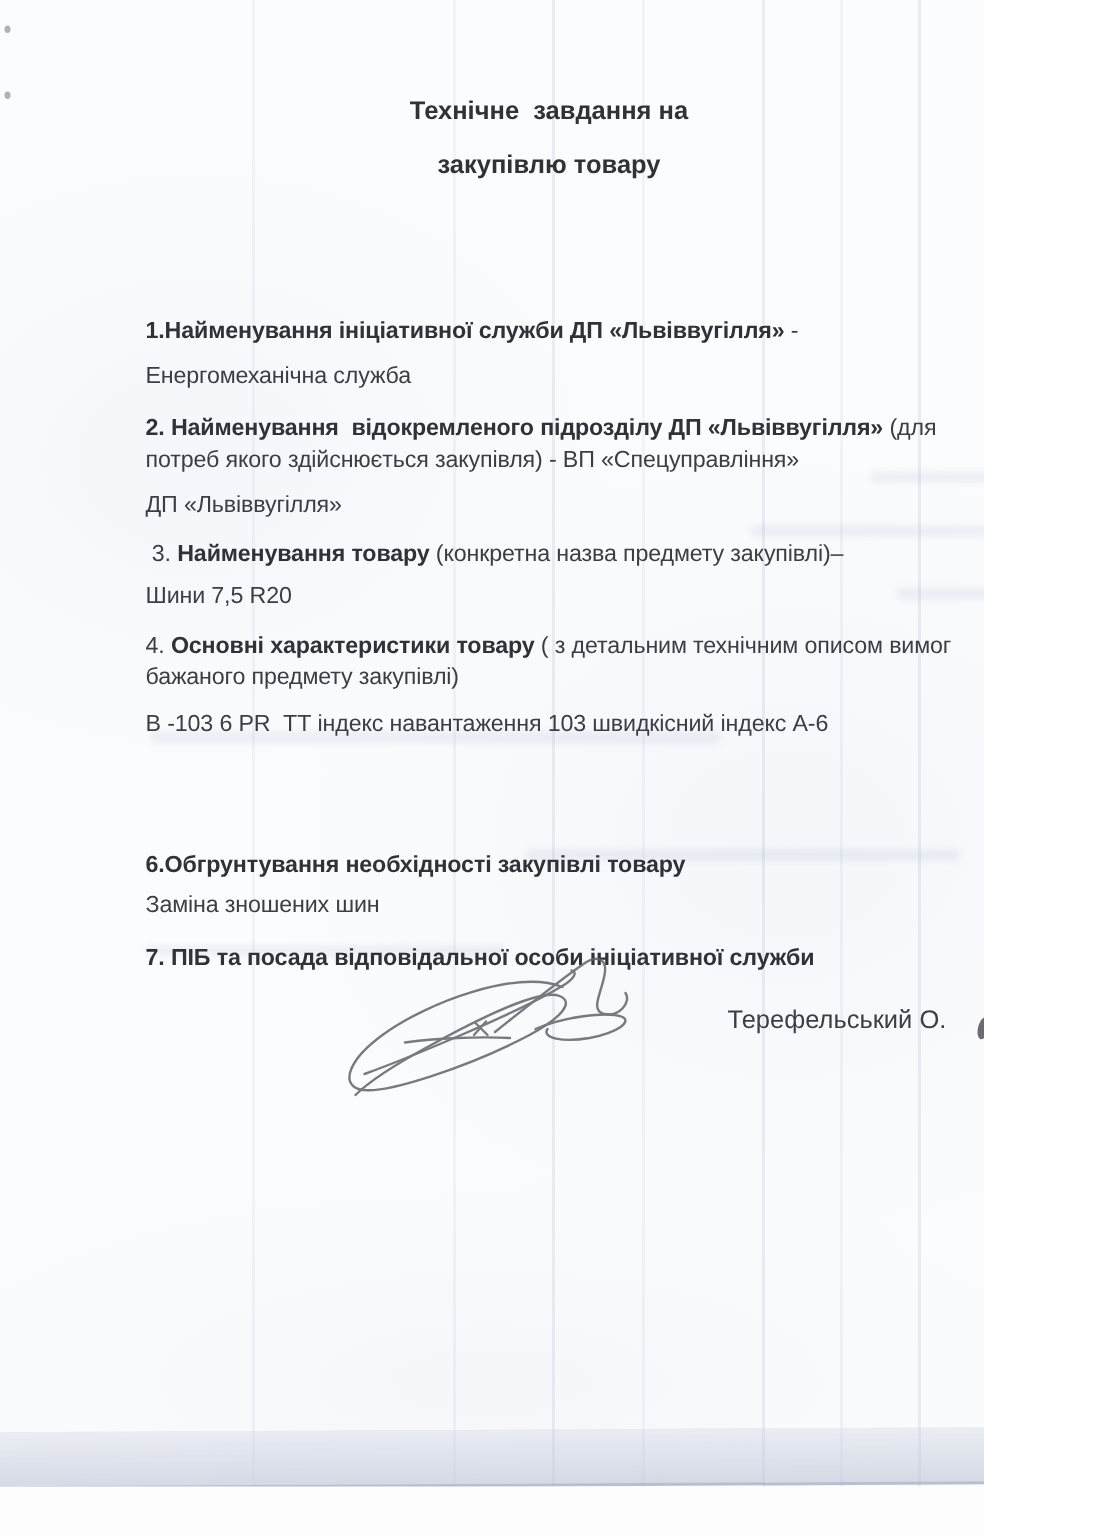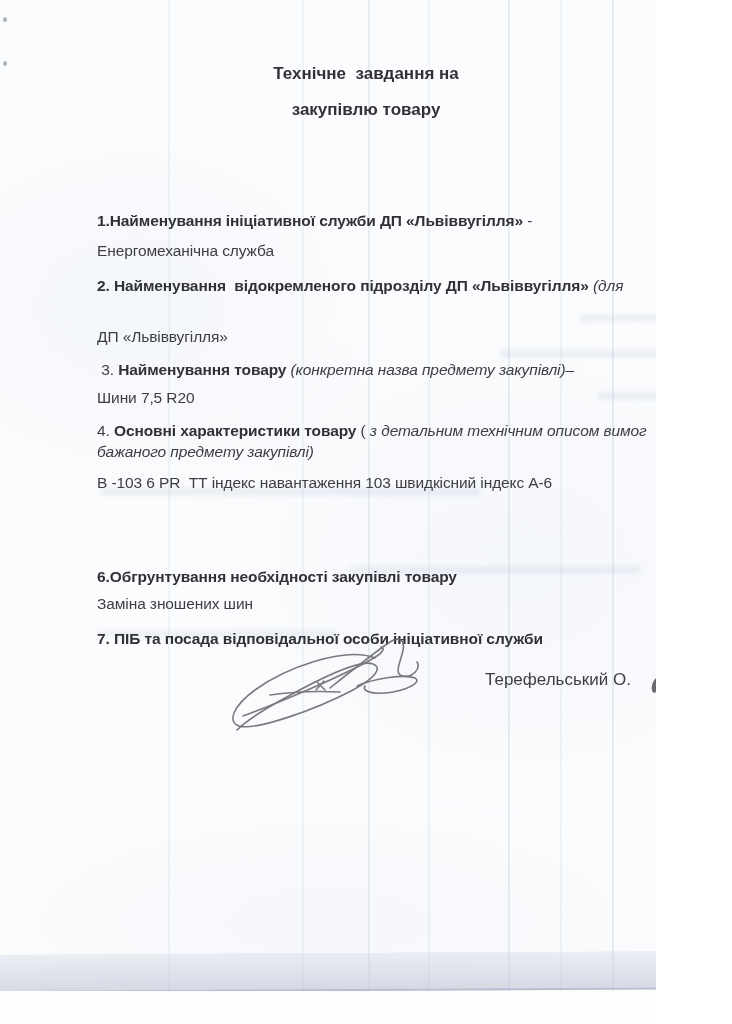--- a/index.html
+++ b/index.html
@@ -10,21 +10,21 @@
       radial-gradient(ellipse 500px 400px at 80% 55%, rgba(205,215,235,0.15), rgba(205,215,235,0) 70%),
       radial-gradient(ellipse 600px 200px at 50% 90%, rgba(200,210,230,0.12), rgba(200,210,230,0) 70%),
       #fbfcfd;
     font-family:"Liberation Sans","DejaVu Sans",sans-serif;
     color:#3d3e45;
   }
   .streak{position:absolute;top:0;bottom:0;width:2px;background:rgba(150,168,205,0.10);}
   .streak.dk{background:rgba(140,155,190,0.16);}
   .line{position:absolute;left:97px;font-size:15.5px;line-height:20px;white-space:pre;letter-spacing:-0.1px;margin-top:46px;}
   .b{font-weight:bold;color:#313238;}
-  .i{font-style:italic;}
+  .i{}
   .title{position:absolute;left:0;width:732px;text-align:center;font-weight:bold;
          font-size:17px;color:#313238;white-space:pre;}
   .smudge{position:absolute;background:rgba(120,140,180,0.10);filter:blur(2px);border-radius:3px;}
   .bottom-band{position:absolute;left:-8px;width:748px;top:953px;height:36px;
     background:linear-gradient(to bottom, rgba(206,213,228,0.35), rgba(188,196,214,0.60));
     border-bottom:2px solid rgba(158,166,186,0.65);
     transform:rotate(-0.3deg);}
   .below-band{position:absolute;left:0;width:732px;top:991px;height:33px;background:#fdfdfe;}
   .speck{position:absolute;width:4px;height:5px;border-radius:50%;background:#9aa0ac;opacity:0.8;}
   .pen-mark{position:absolute;left:652px;top:678px;width:7px;height:15px;border-radius:50% 60% 50% 60%;
@@ -57,20 +57,21 @@
   <div class="smudge" style="left:350px;top:566px;width:290px;height:8px"></div>
   <div class="smudge" style="left:97px;top:630px;width:240px;height:8px"></div>
 
   <div class="title" style="top:64px">Технічне  завдання на</div>
   <div class="title" style="top:100px">закупівлю товару</div>
 
   <div class="line" style="top:165px"><span class="b">1.Найменування ініціативної служби ДП «Львіввугілля»</span><span> -</span></div>
   <div class="line" style="top:195px">Енергомеханічна служба</div>
 
   <div class="line" style="top:230px"><span class="b">2. Найменування  відокремленого підрозділу ДП «Львіввугілля» </span><span class="i">(для</span></div>
+  <div class="line" style="top:251px"><span class="i">потреб якого здійснюється закупівля)</span><span> - ВП «Спецуправління»</span></div>
   <div class="line" style="top:281px">ДП «Львіввугілля»</div>
 
   <div class="line" style="top:314px"><span> 3. </span><span class="b">Найменування товару </span><span class="i">(конкретна назва предмету закупівлі)</span><span>–</span></div>
   <div class="line" style="top:342px">Шини 7,5 R20</div>
 
   <div class="line" style="top:375px"><span>4. </span><span class="b">Основні характеристики товару </span><span>( </span><span class="i">з детальним технічним описом вимог</span></div>
   <div class="line" style="top:396px"><span class="i">бажаного предмету закупівлі)</span></div>
   <div class="line" style="top:427px">В -103 6 PR  ТТ індекс навантаження 103 швидкісний індекс А-6</div>
 
 

